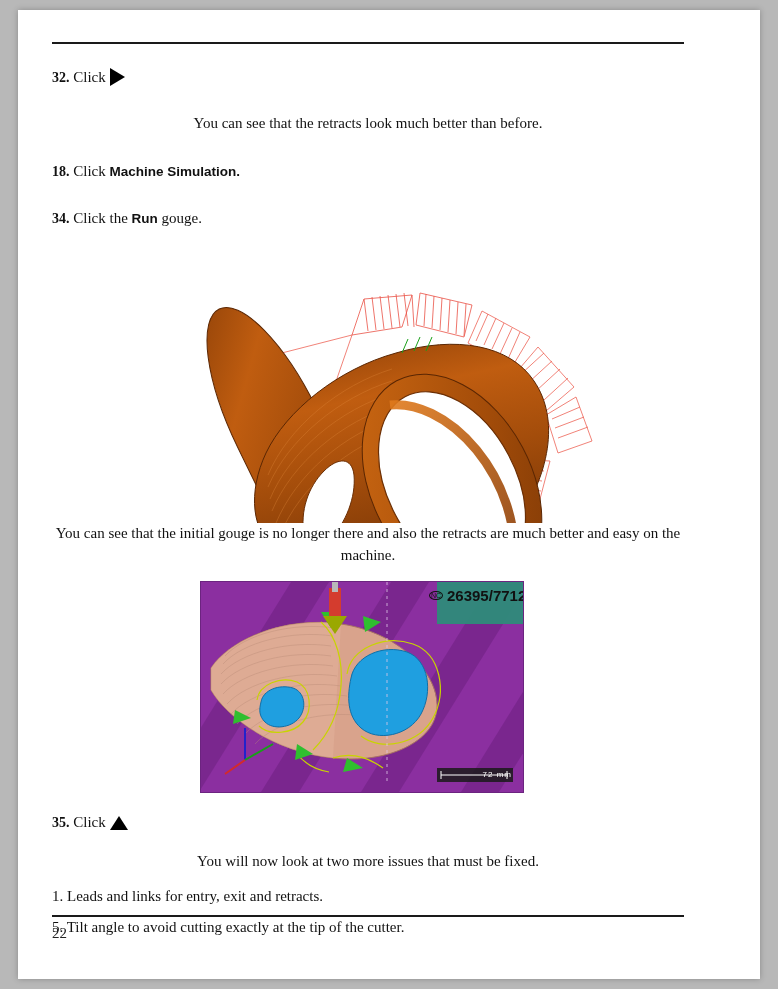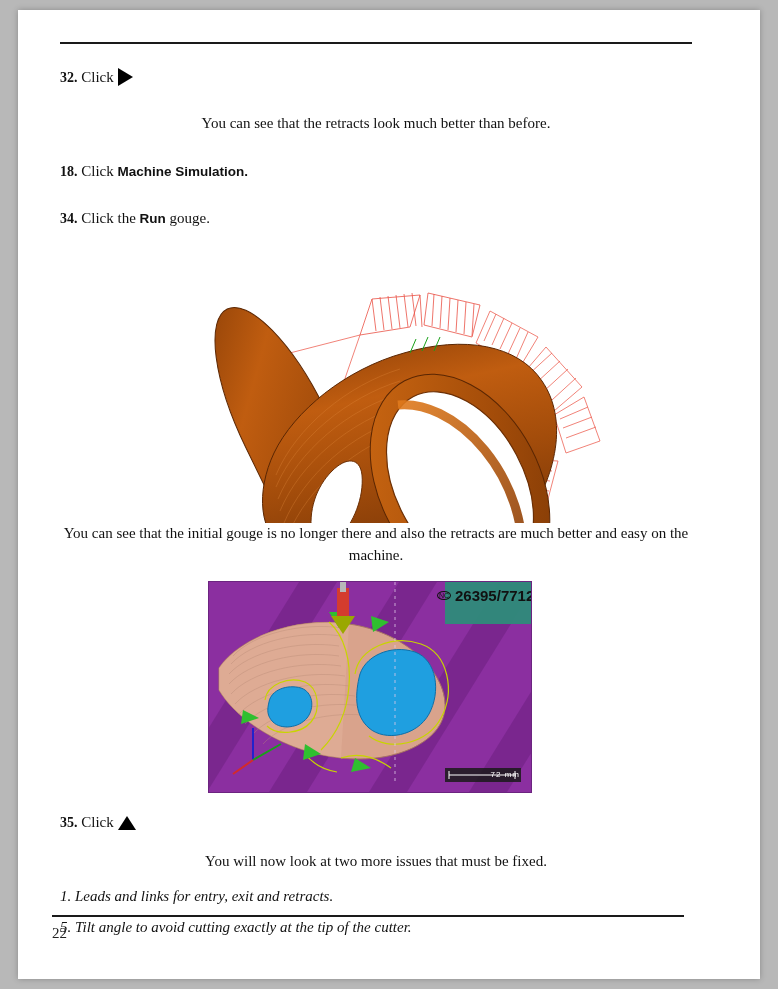--- a/index.html
+++ b/index.html
@@ -15,21 +15,21 @@
     position: absolute;
     left: 18px;
     top: 10px;
     width: 742px;
     height: 969px;
     background: #ffffff;
     box-shadow: 0 0 6px rgba(0,0,0,0.25);
   }
   .content {
     position: absolute;
-    left: 42px;
+    left: 34px;
     top: 32px;
     width: 632px;
   }
   .rule-top {
     border-top: 2px solid #1a1a1a;
     width: 632px;
     margin: 0 0 22px 0;
   }
   .step {
     font-family: "Liberation Serif", serif;
@@ -113,21 +113,20 @@
     font-size: 15px;
     color: #222;
     text-align: center;
   }
   .numlist {
     font-family: "Liberation Serif", serif;
     font-size: 15px;
     color: #111;
     margin: 0;
     line-height: 1.5;
-    font-style: italic;
   }
 </style>
 </head>
 <body>
 
 <div id="page">
 
   <div class="content">
 
     <div class="rule-top"></div>

